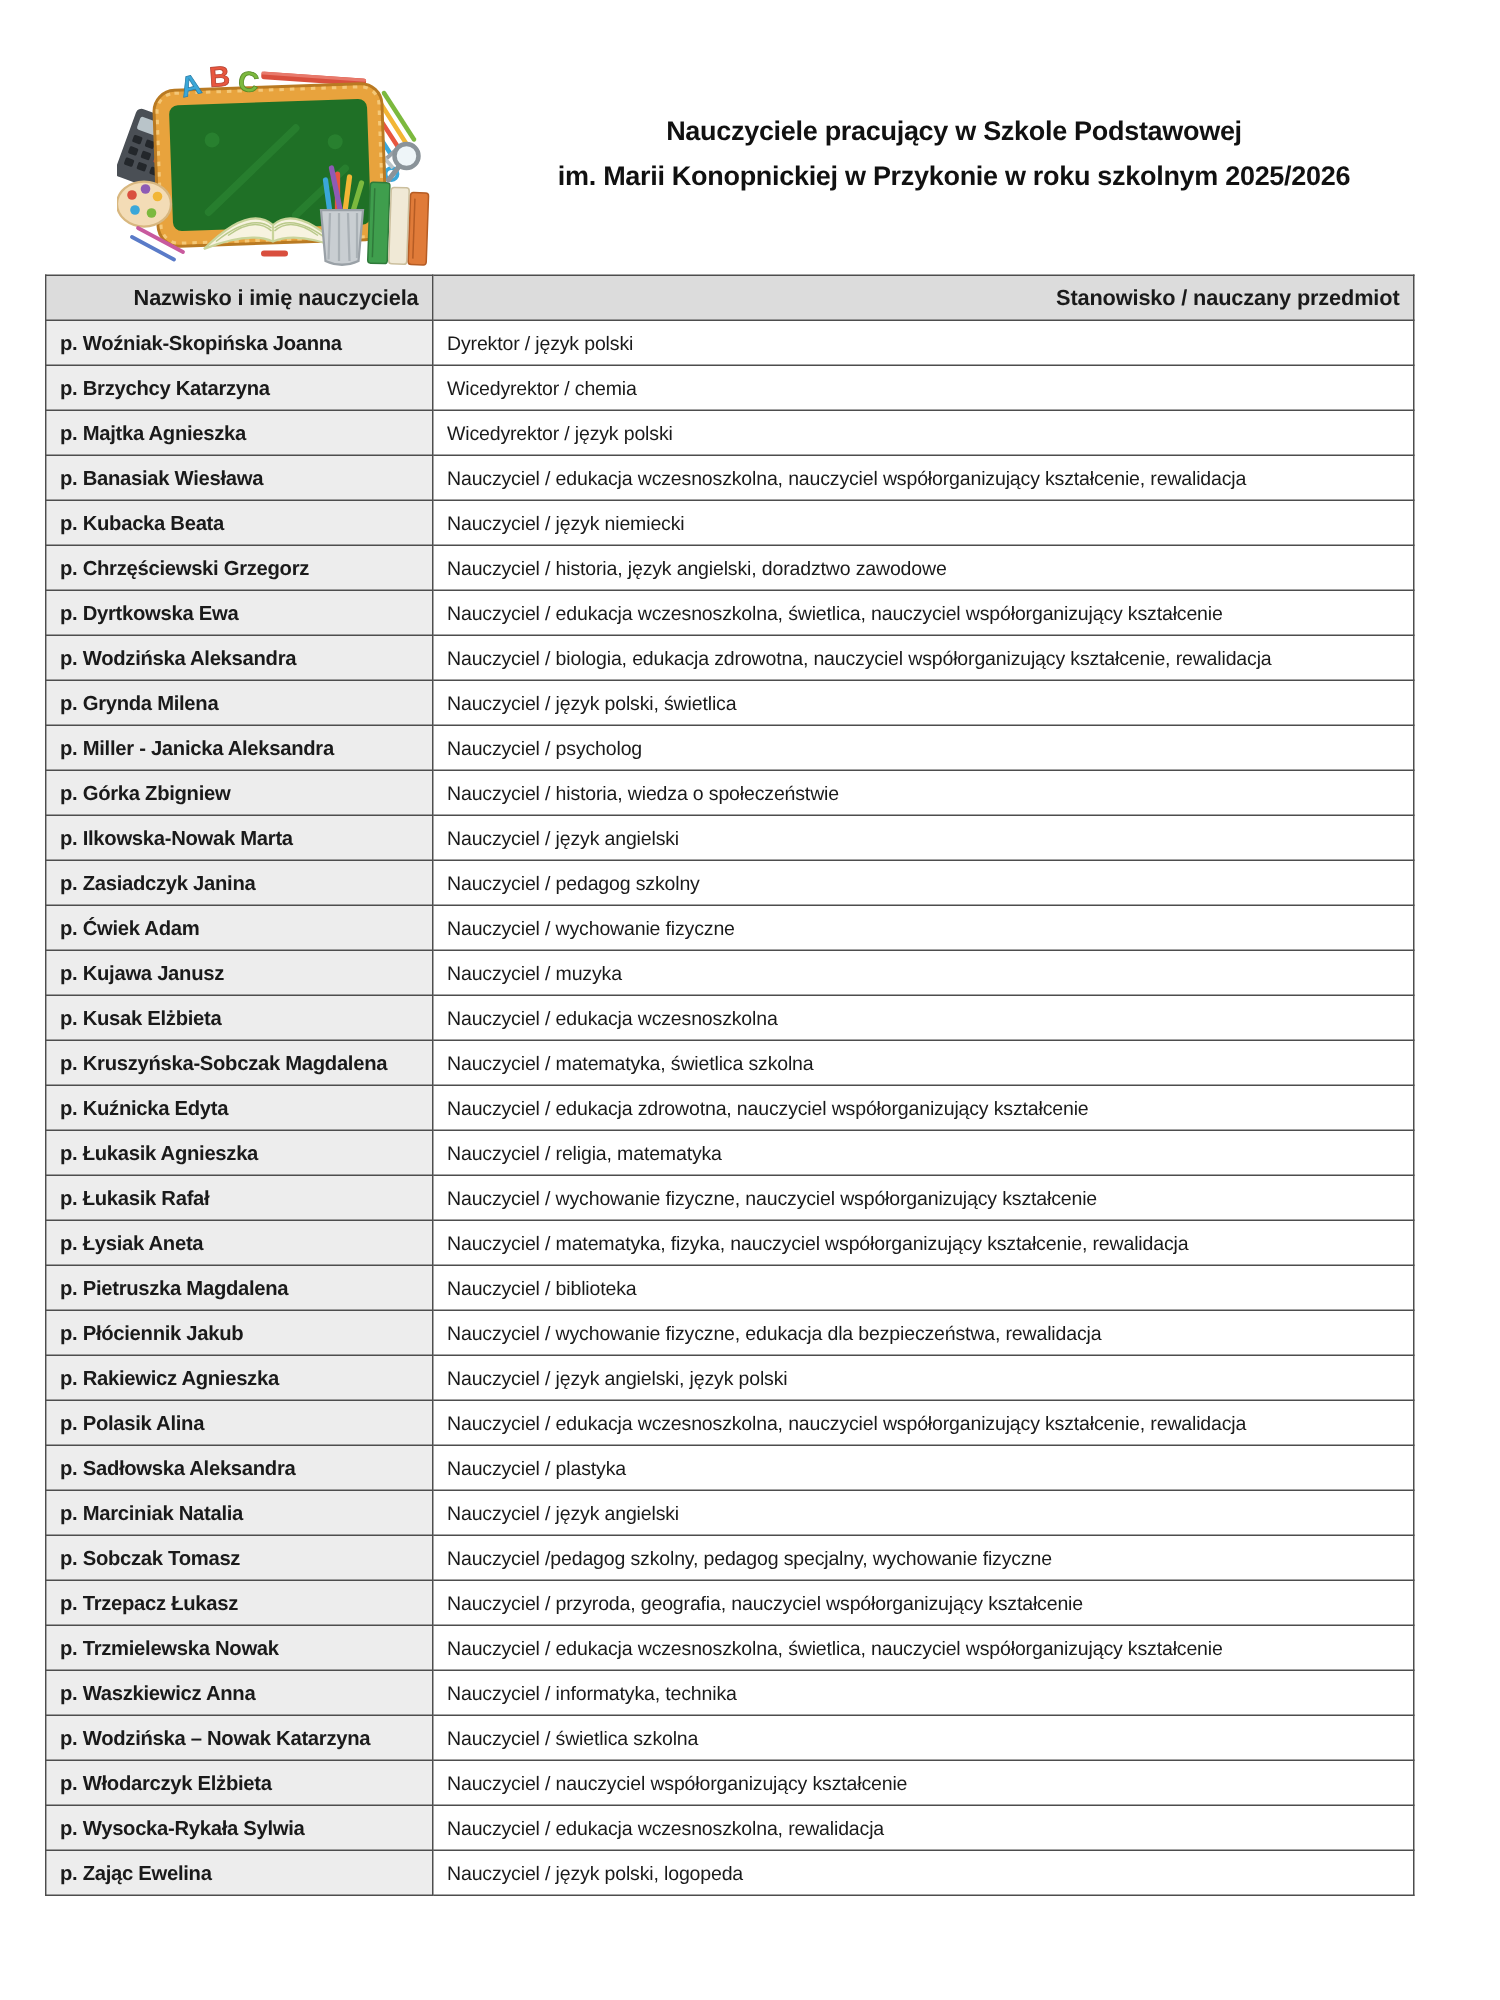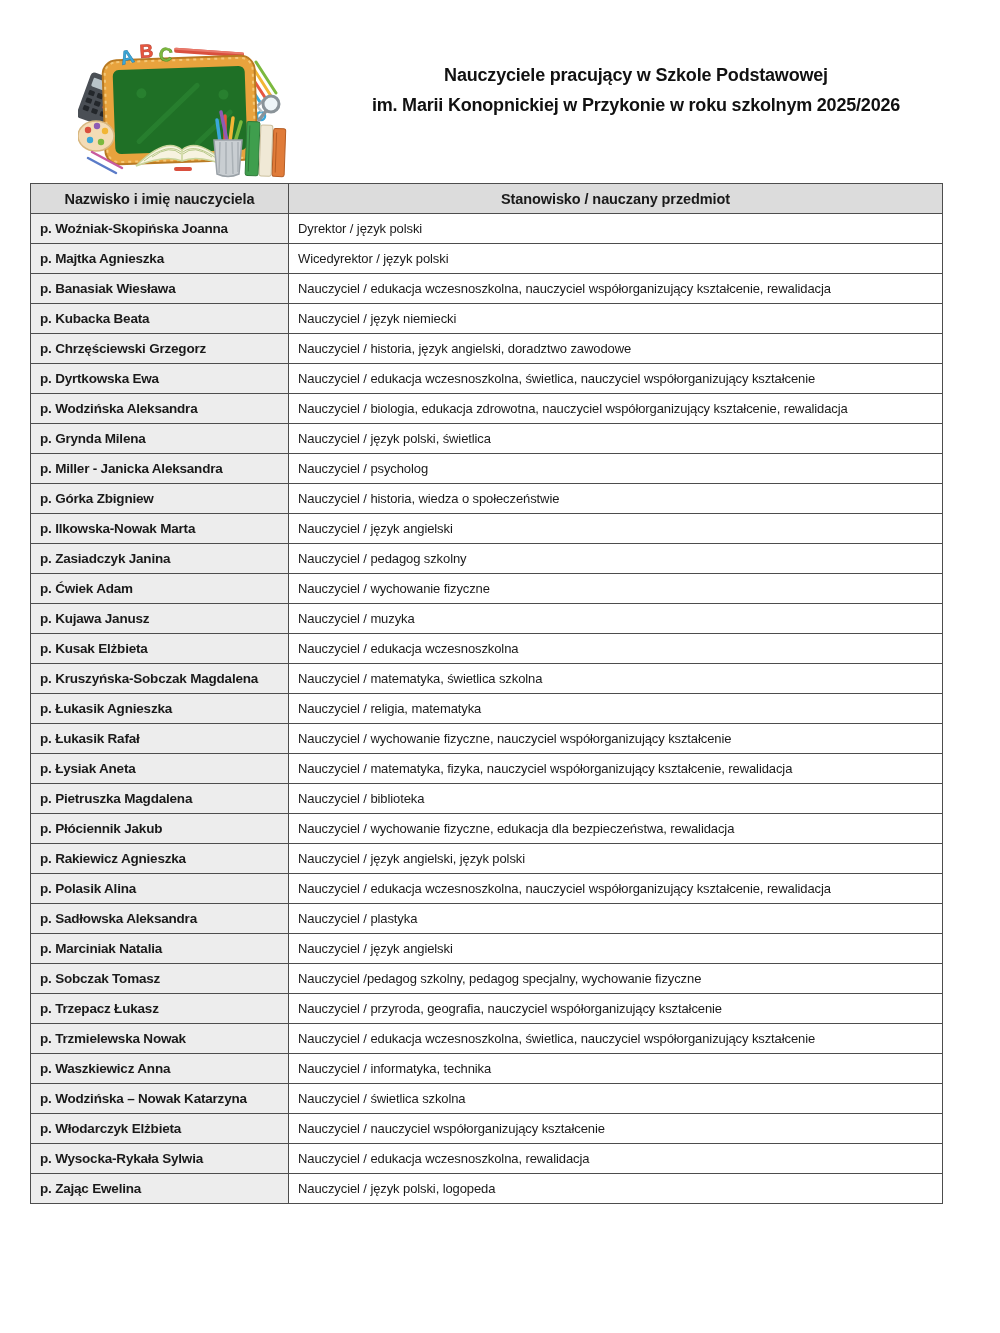--- a/index.html
+++ b/index.html
@@ -10,21 +10,21 @@
     color: #1a1a1a;
     position: relative;
     overflow: hidden;
   }
   .clipart {
     position: absolute;
     left: 78px; top: 40px;
   }
   .doc-title {
     position: absolute;
-    left: 300px; top: 60px; width: 672px;
+    left: 300px; top: 72px; width: 672px;
     text-align: center;
     font-weight: bold;
     font-size: 18px;
     line-height: 30px;
     letter-spacing: -0.2px;
     color: #111;
   }
   table.teachers {
     position: absolute;
     left: 30px; top: 183px;
@@ -39,21 +39,21 @@
     height: 30px;
     padding: 2px 9px;
     vertical-align: middle;
     overflow: hidden;
     white-space: nowrap;
   }
   table.teachers th {
     background: var(--header-bg, #dcdcdc);
     font-size: 14.5px;
     font-weight: bold;
-    text-align: center;
+    text-align: right;
     letter-spacing: -0.1px;
   }
   table.teachers td.name-cell {
     background: var(--name-col-bg, #ededed);
     font-weight: bold;
     font-size: 13.5px;
     letter-spacing: -0.2px;
   }
   table.teachers td.pos-cell {
     background: #ffffff;
@@ -192,20 +192,24 @@
       <th>Nazwisko i imię nauczyciela</th>
       <th>Stanowisko / nauczany przedmiot</th>
     </tr>
   </thead>
   <tbody>
       <tr>
     <td class="name-cell">p. Woźniak-Skopińska Joanna</td>
     <td class="pos-cell">Dyrektor / język polski</td>
   </tr>
       <tr>
+    <td class="name-cell">p. Brzychcy Katarzyna</td>
+    <td class="pos-cell">Wicedyrektor / chemia</td>
+  </tr>
+      <tr>
     <td class="name-cell">p. Majtka Agnieszka</td>
     <td class="pos-cell">Wicedyrektor / język polski</td>
   </tr>
       <tr>
     <td class="name-cell">p. Banasiak Wiesława</td>
     <td class="pos-cell">Nauczyciel / edukacja wczesnoszkolna, nauczyciel współorganizujący kształcenie, rewalidacja</td>
   </tr>
       <tr>
     <td class="name-cell">p. Kubacka Beata</td>
     <td class="pos-cell">Nauczyciel / język niemiecki</td>
@@ -252,20 +256,24 @@
   </tr>
       <tr>
     <td class="name-cell">p. Kusak Elżbieta</td>
     <td class="pos-cell">Nauczyciel / edukacja wczesnoszkolna</td>
   </tr>
       <tr>
     <td class="name-cell">p. Kruszyńska-Sobczak Magdalena</td>
     <td class="pos-cell">Nauczyciel / matematyka, świetlica szkolna</td>
   </tr>
       <tr>
+    <td class="name-cell">p. Kuźnicka Edyta</td>
+    <td class="pos-cell">Nauczyciel / edukacja zdrowotna, nauczyciel współorganizujący kształcenie</td>
+  </tr>
+      <tr>
     <td class="name-cell">p. Łukasik Agnieszka</td>
     <td class="pos-cell">Nauczyciel / religia, matematyka</td>
   </tr>
       <tr>
     <td class="name-cell">p. Łukasik Rafał</td>
     <td class="pos-cell">Nauczyciel / wychowanie fizyczne, nauczyciel współorganizujący kształcenie</td>
   </tr>
       <tr>
     <td class="name-cell">p. Łysiak Aneta</td>
     <td class="pos-cell">Nauczyciel / matematyka, fizyka, nauczyciel współorganizujący kształcenie, rewalidacja</td>

